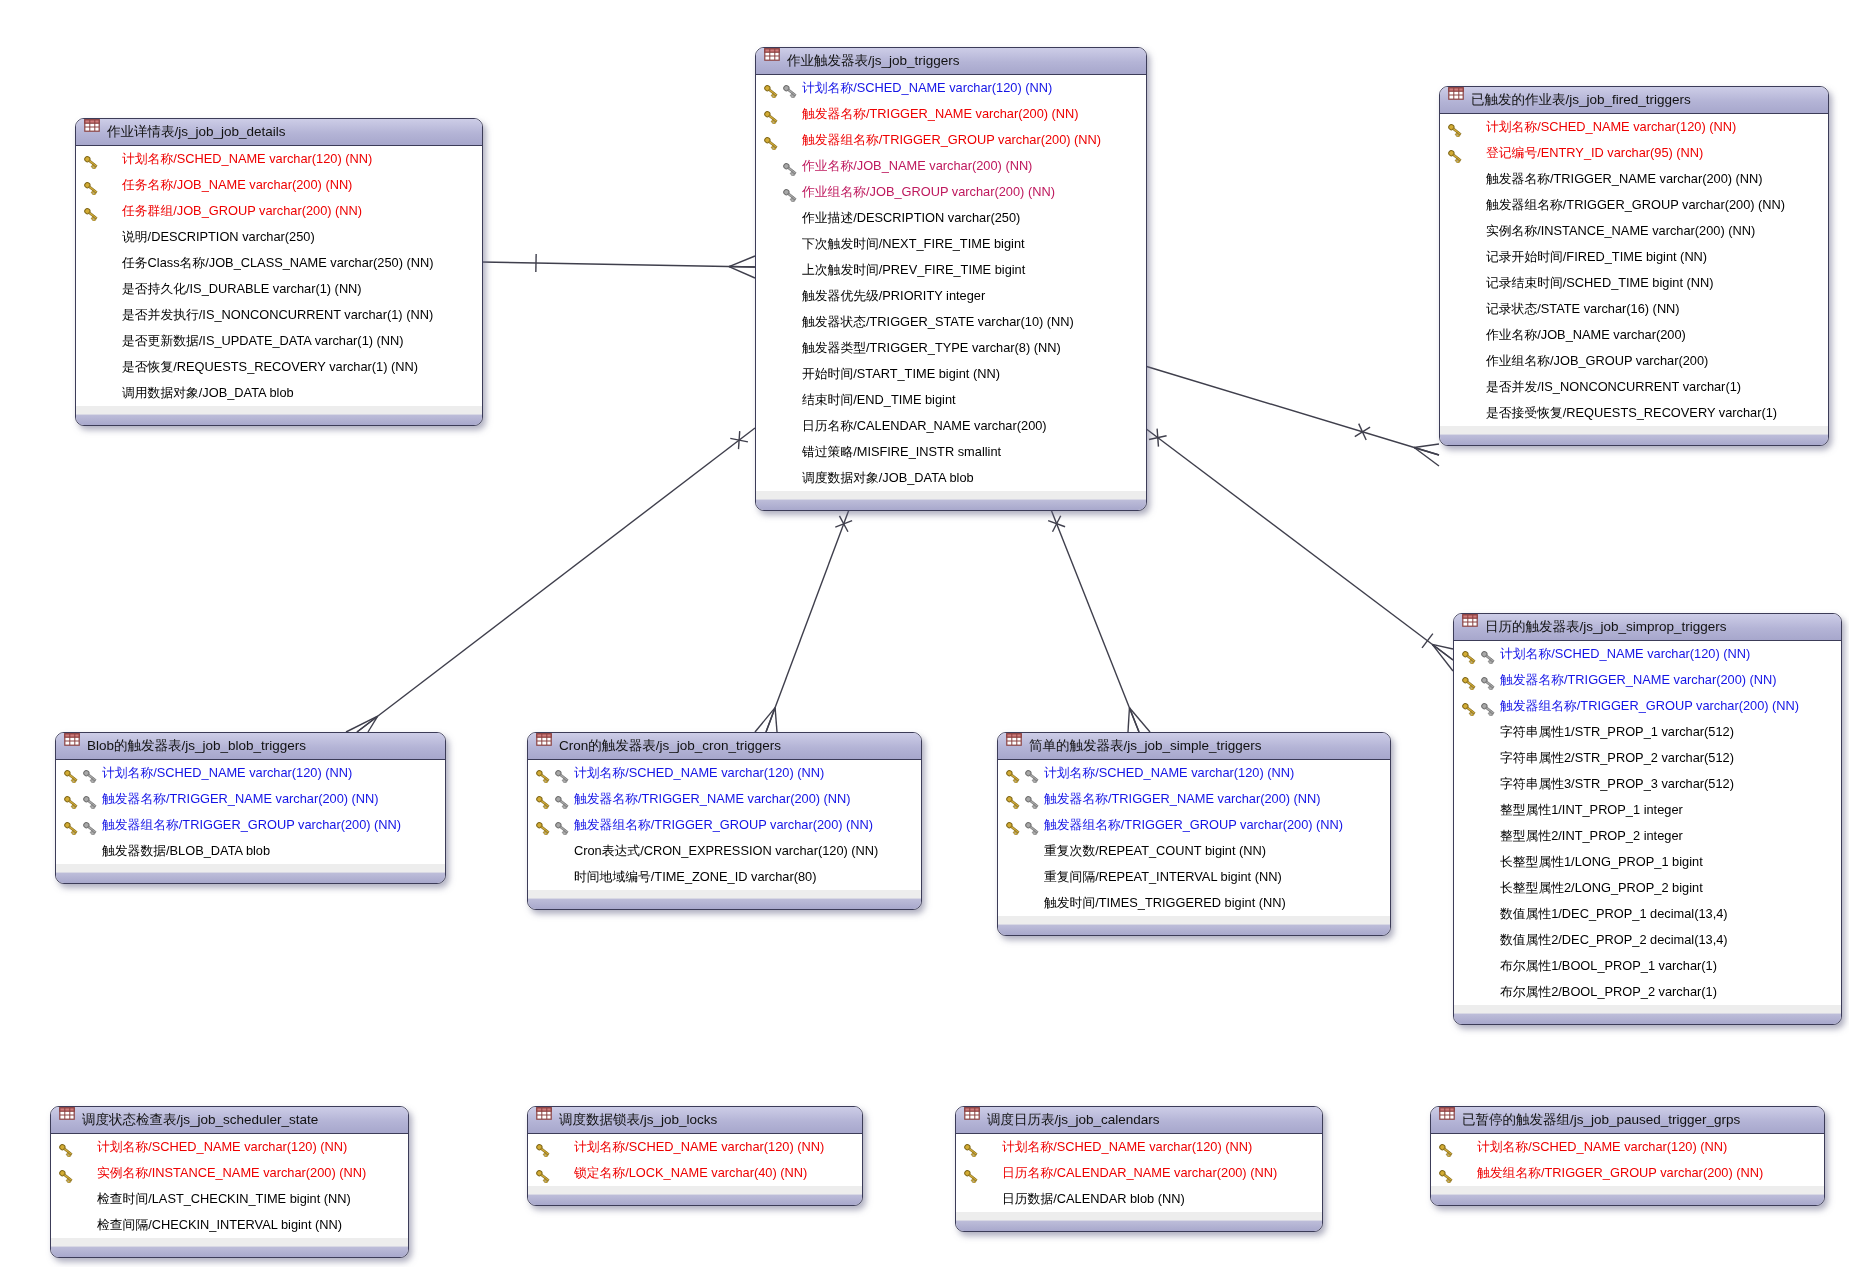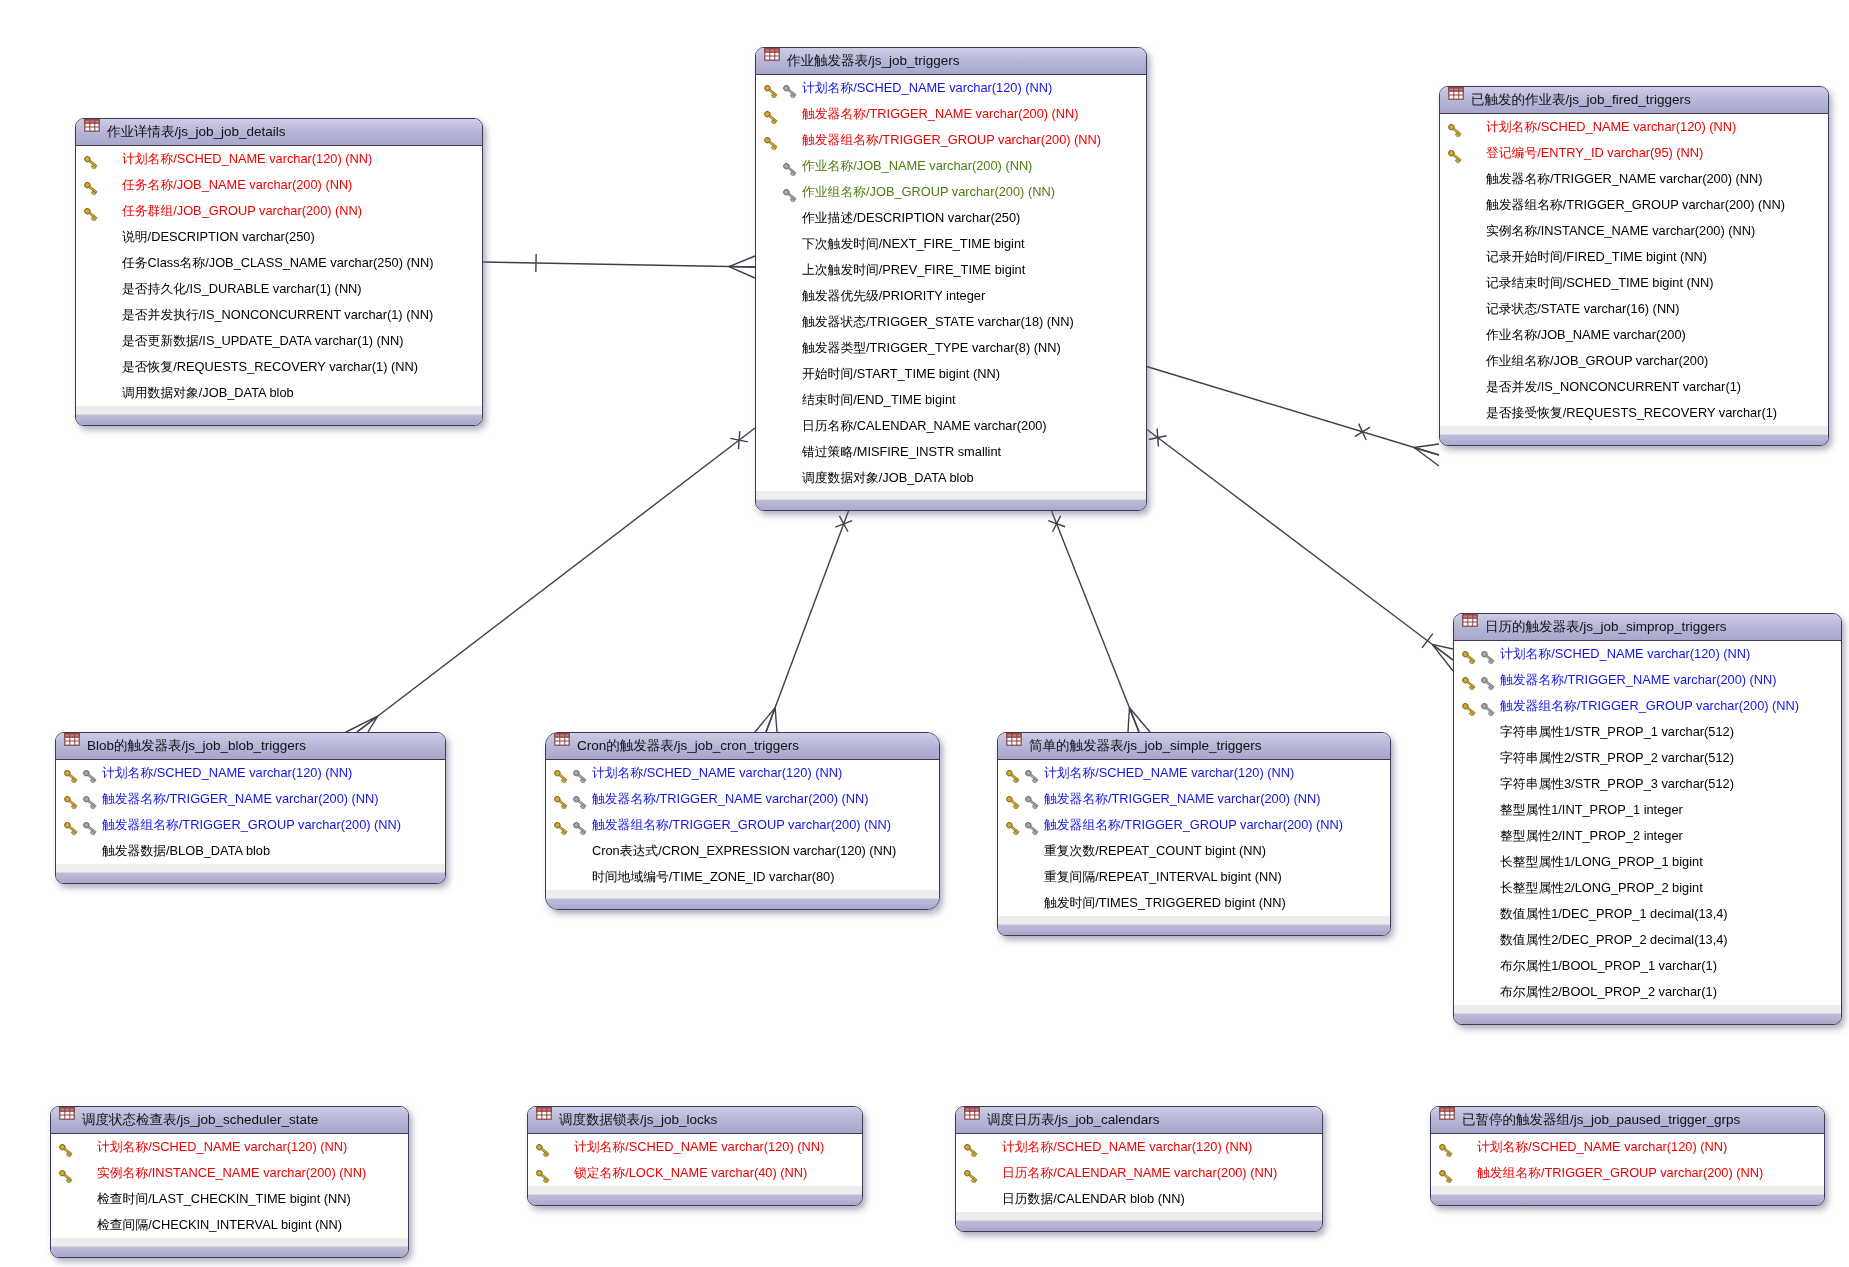--- a/index.html
+++ b/index.html
@@ -11,21 +11,21 @@
   .hdr{height:26px;line-height:26px;background:linear-gradient(180deg,#cdcde7 0%,#b4b4d6 55%,#a7a7cc 100%);
        border-bottom:1.6px solid #3c3c58;padding:0 8px;display:flex;align-items:flex-start;gap:7px;
        font-size:13.5px;color:#111;white-space:nowrap;}
   .rows{background:#fff;}
   .row{position:relative;height:26px;line-height:26px;padding-left:46px;font-size:12.8px;
        white-space:nowrap;color:#000;}
   .row .k1{position:absolute;left:7px;top:6px;}
   .row .k2{position:absolute;left:26px;top:6px;}
   .row.red{color:#ee0000;}
   .row.blue{color:#1414e6;}
-  .row.green{color:#4d7c0f;}
+  .row.green{color:#be185d;}
   .foot-gray{height:8px;background:#ededed;}
   .foot-lav{height:10px;background:linear-gradient(180deg,#bdbdd9,#a8a8cc);border-top:1px solid #d8d8e4;}
 </style>
 </head>
 <body>
 
 <div class="canvas">
   <svg class="wires" xmlns="http://www.w3.org/2000/svg">
       <g>
         <line x1="481" y1="262" x2="755" y2="267" stroke="#3f3f4c" stroke-width="1.4"></line>
@@ -132,21 +132,21 @@
                 <circle cx="3.4" cy="7" r="2.6" fill="#a8a8a8" stroke="#6b6b6b" stroke-width="1"></circle>
                 <rect x="5.6" y="6.1" width="9.5" height="1.9" rx=".6" fill="#a8a8a8" stroke="#6b6b6b" stroke-width=".7"></rect>
                 <rect x="11" y="8" width="1.6" height="2.6" fill="#a8a8a8" stroke="#6b6b6b" stroke-width=".6"></rect>
                 <rect x="13.6" y="8" width="1.6" height="3.4" fill="#a8a8a8" stroke="#6b6b6b" stroke-width=".6"></rect>
               </g>
             </svg></span><span>作业组名称/JOB_GROUP varchar(200) (NN)</span></div>
         <div class="row black"><span>作业描述/DESCRIPTION varchar(250)</span></div>
         <div class="row black"><span>下次触发时间/NEXT_FIRE_TIME bigint</span></div>
         <div class="row black"><span>上次触发时间/PREV_FIRE_TIME bigint</span></div>
         <div class="row black"><span>触发器优先级/PRIORITY integer</span></div>
-        <div class="row black"><span>触发器状态/TRIGGER_STATE varchar(18) (NN)</span></div>
+        <div class="row black"><span>触发器状态/TRIGGER_STATE varchar(10) (NN)</span></div>
         <div class="row black"><span>触发器类型/TRIGGER_TYPE varchar(8) (NN)</span></div>
         <div class="row black"><span>开始时间/START_TIME bigint (NN)</span></div>
         <div class="row black"><span>结束时间/END_TIME bigint</span></div>
         <div class="row black"><span>日历名称/CALENDAR_NAME varchar(200)</span></div>
         <div class="row black"><span>错过策略/MISFIRE_INSTR smallint</span></div>
         <div class="row black"><span>调度数据对象/JOB_DATA blob</span></div>
       </div>
       <div class="foot-gray"></div>
       <div class="foot-lav"></div>
     </div>
@@ -366,21 +366,21 @@
                 <rect x="5.6" y="6.1" width="9.5" height="1.9" rx=".6" fill="#a8a8a8" stroke="#6b6b6b" stroke-width=".7"></rect>
                 <rect x="11" y="8" width="1.6" height="2.6" fill="#a8a8a8" stroke="#6b6b6b" stroke-width=".6"></rect>
                 <rect x="13.6" y="8" width="1.6" height="3.4" fill="#a8a8a8" stroke="#6b6b6b" stroke-width=".6"></rect>
               </g>
             </svg></span><span>触发器组名称/TRIGGER_GROUP varchar(200) (NN)</span></div>
         <div class="row black"><span>触发器数据/BLOB_DATA blob</span></div>
       </div>
       <div class="foot-gray"></div>
       <div class="foot-lav"></div>
     </div>
-    <div class="tbl" style="left: 545px; top: 732px; width: 393px; border-radius: 13px;">
+    <div class="tbl" style="left: 527px; top: 732px; width: 393px;">
       <div class="hdr">
         <svg width="16" height="13" viewBox="0 0 16 13">
           <rect x=".8" y=".8" width="14.4" height="11.4" fill="#ffffff" stroke="#8a4040" stroke-width="1.2"></rect>
           <rect x=".8" y=".8" width="14.4" height="3.4" fill="#cf7b7b" stroke="#8a4040" stroke-width="1.2"></rect>
           <line x1="5.8" y1="1" x2="5.8" y2="12" stroke="#8a4040" stroke-width="1"></line>
           <line x1="10.8" y1="1" x2="10.8" y2="12" stroke="#8a4040" stroke-width="1"></line>
           <line x1="1" y1="8" x2="15" y2="8" stroke="#8a4040" stroke-width="1"></line>
         </svg>
         <span>Cron的触发器表/js_job_cron_triggers</span>
       </div>

